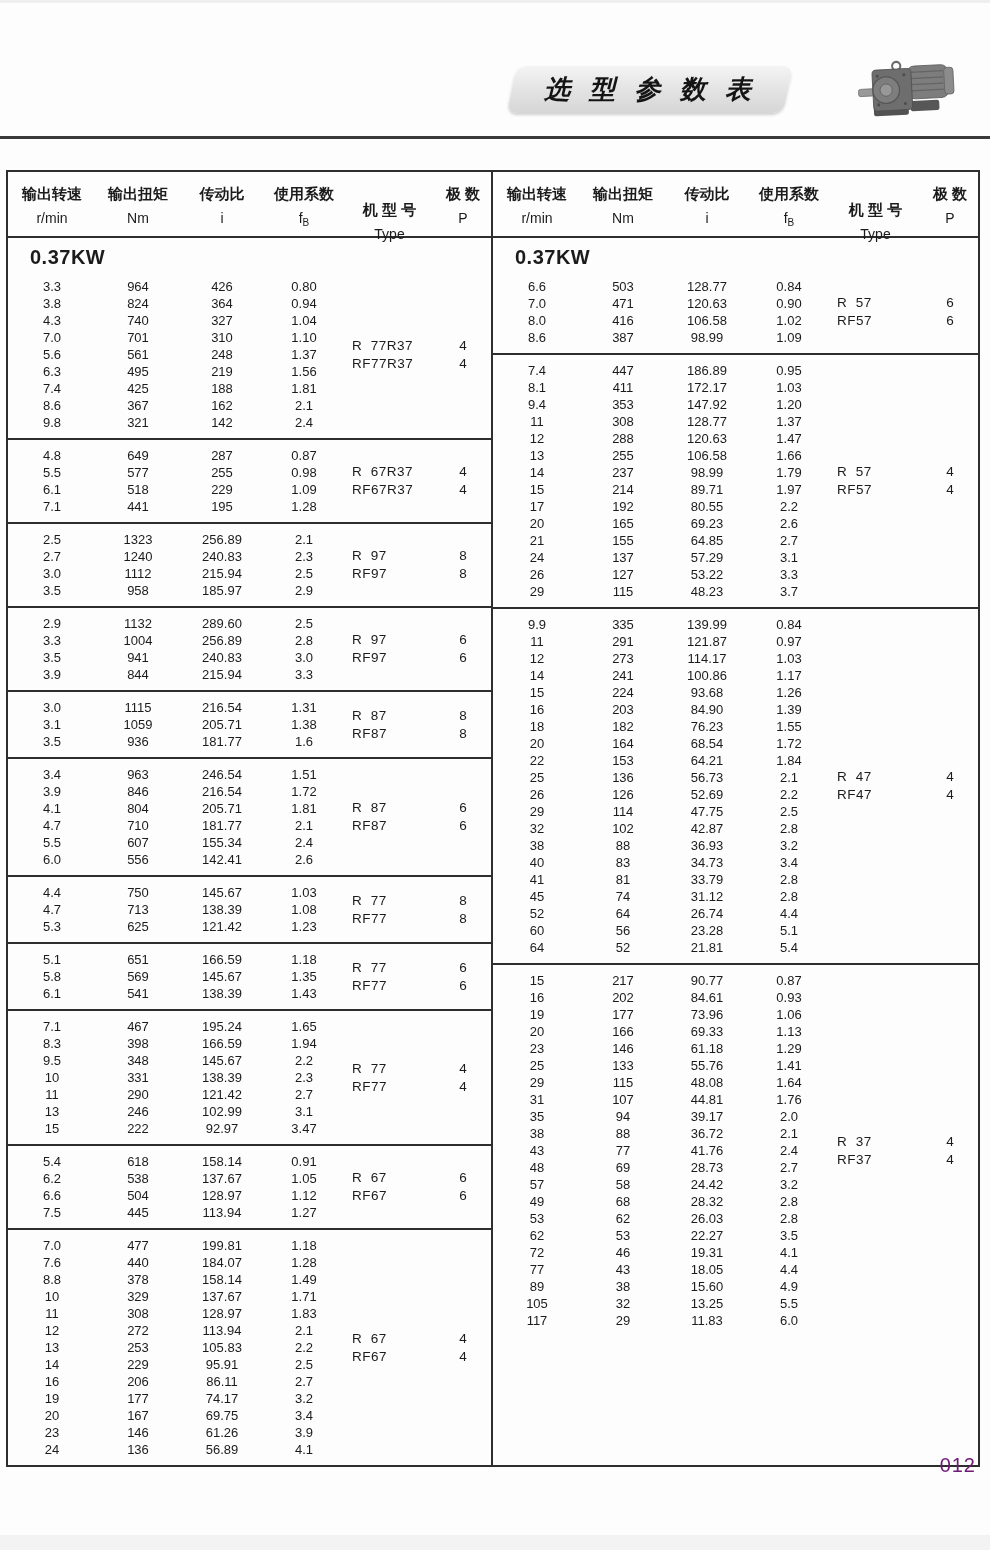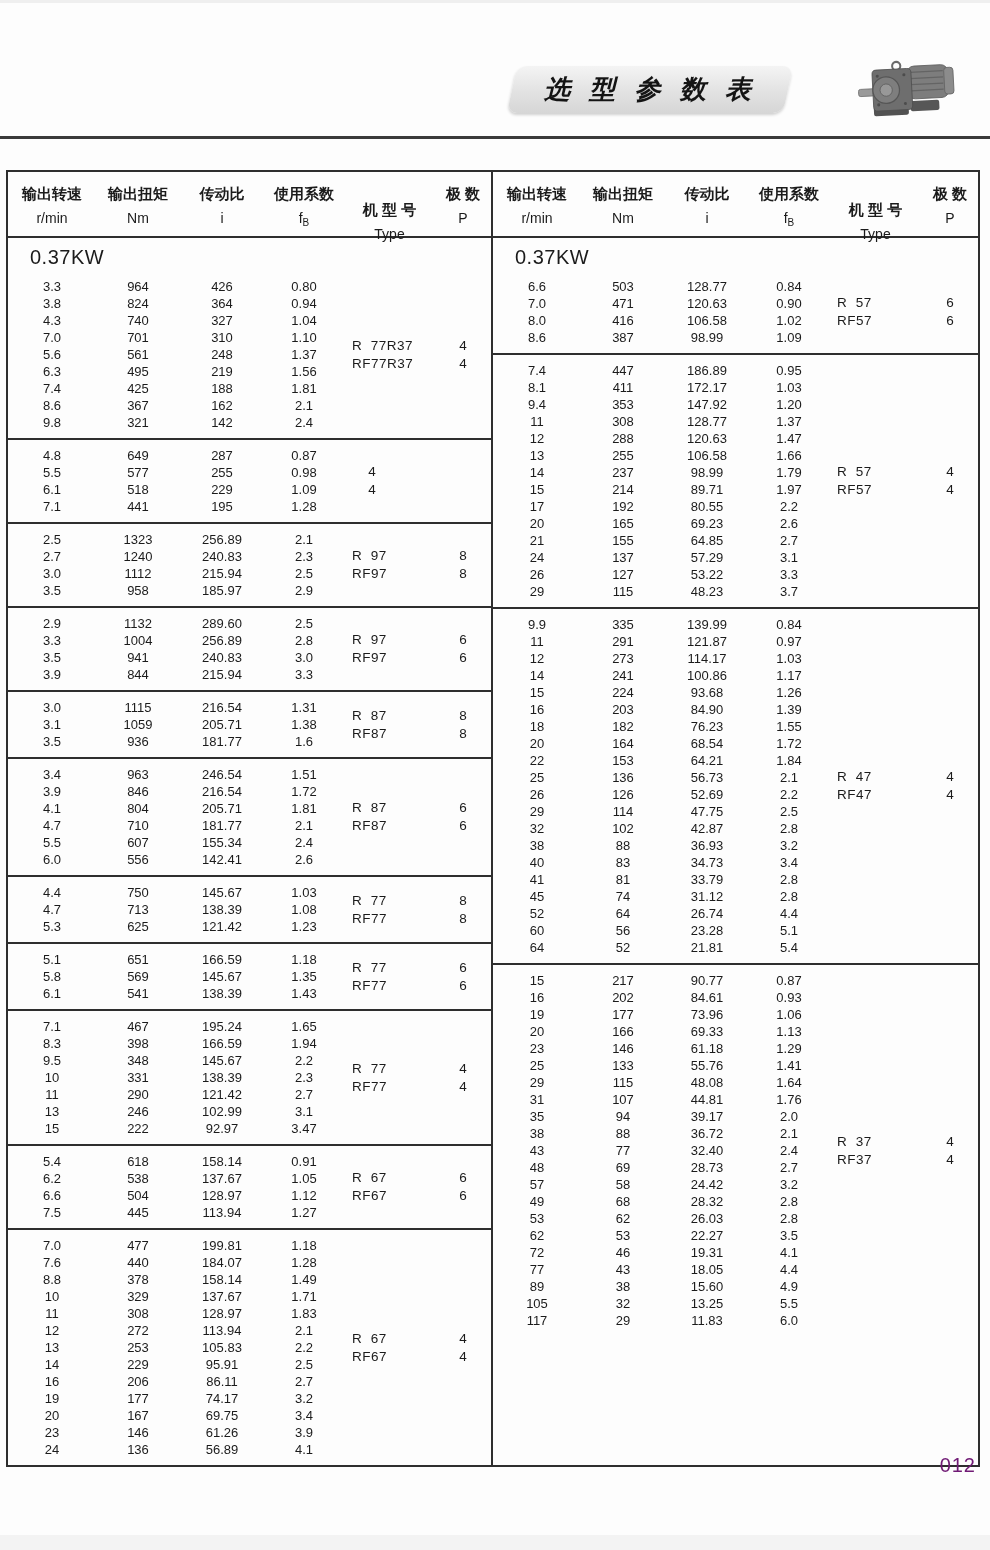--- a/index.html
+++ b/index.html
@@ -41,21 +41,21 @@
   .hrow.units  { font-size:14px; height:24px; line-height:24px; }
 
   .ct   { width:88px; text-align:center; }
   .cnm  { width:84px; text-align:center; }
   .ci   { width:84px; text-align:center; }
   .cfb  { width:80px; text-align:center; }
   .ctype{ flex:1;    text-align:center;margin-top:16px; }
   .cp   { width:56px; text-align:center; }
   .sub  { font-size:10px; vertical-align:-3px; }
 
-  .section-title { font-size:20px; font-weight:normal; padding:8px 8px 2px 22px; letter-spacing:0.5px; }
+  .section-title { font-size:20px; font-weight:bold; padding:8px 8px 2px 22px; letter-spacing:0.5px; }
 
   .block { display:flex; padding:7px 0; }
   .block + .block { border-top:2px solid #2e2e2e; }
   .rows { width:336px; }
   .tr { display:flex; height:17px; line-height:17px; font-size:13px; }
   .typecol { flex:1; display:flex; flex-direction:column; justify-content:center; }
   .type-line { height:18px; line-height:18px; font-size:13.5px; padding-left:8px;
                white-space:pre; letter-spacing:0.5px; text-align:left; }
   .polecol { width:56px; display:flex; flex-direction:column; justify-content:center; }
   .pole-line { height:18px; line-height:18px; font-size:13.5px; text-align:center; }
@@ -221,20 +221,24 @@
               </div>
 
               <div class="tr">
                 <span class="ct">7.1</span>
                 <span class="cnm">441</span>
                 <span class="ci">195</span>
                 <span class="cfb">1.28</span>
               </div>
 
           </div>
+          <div class="typecol">
+            <div class="type-line">R  67R37</div>
+            <div class="type-line">RF67R37</div>
+          </div>
           <div class="polecol">
             <div class="pole-line">4</div>
             <div class="pole-line">4</div>
           </div>
         </div>
 
         <div class="block">
           <div class="rows">
 
               <div class="tr">
@@ -1091,21 +1095,21 @@
               <div class="tr">
                 <span class="ct">38</span>
                 <span class="cnm">88</span>
                 <span class="ci">36.72</span>
                 <span class="cfb">2.1</span>
               </div>
 
               <div class="tr">
                 <span class="ct">43</span>
                 <span class="cnm">77</span>
-                <span class="ci">32.40</span>
+                <span class="ci">41.76</span>
                 <span class="cfb">2.4</span>
               </div>
 
               <div class="tr">
                 <span class="ct">48</span>
                 <span class="cnm">69</span>
                 <span class="ci">28.73</span>
                 <span class="cfb">2.7</span>
               </div>
 

